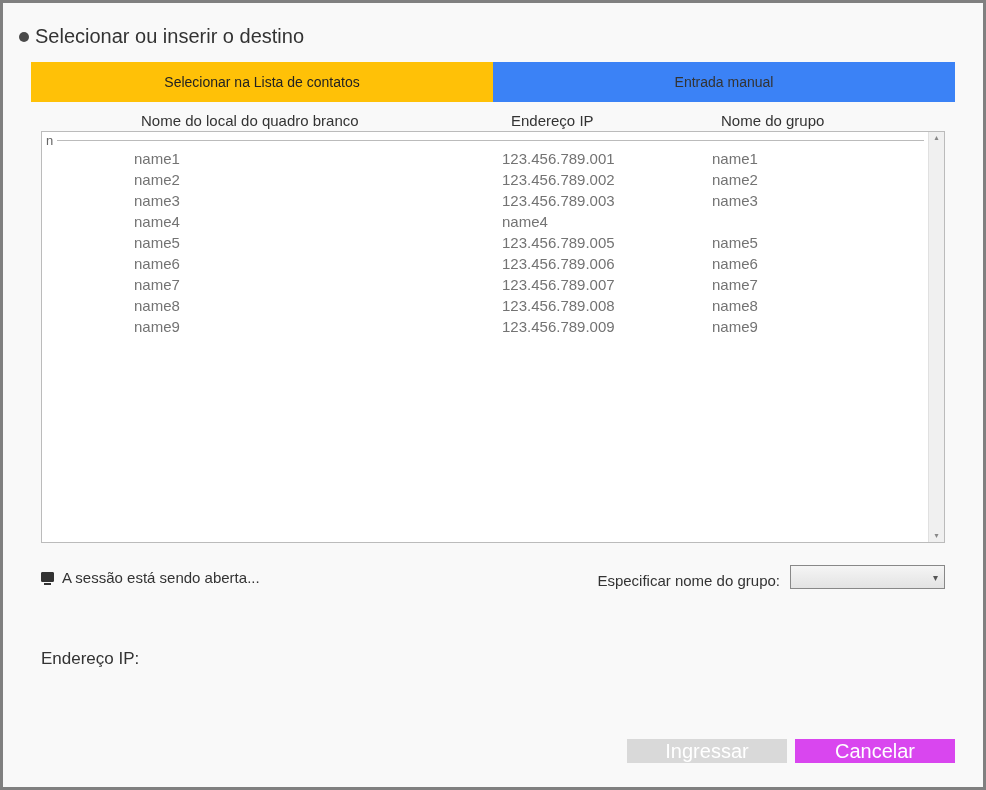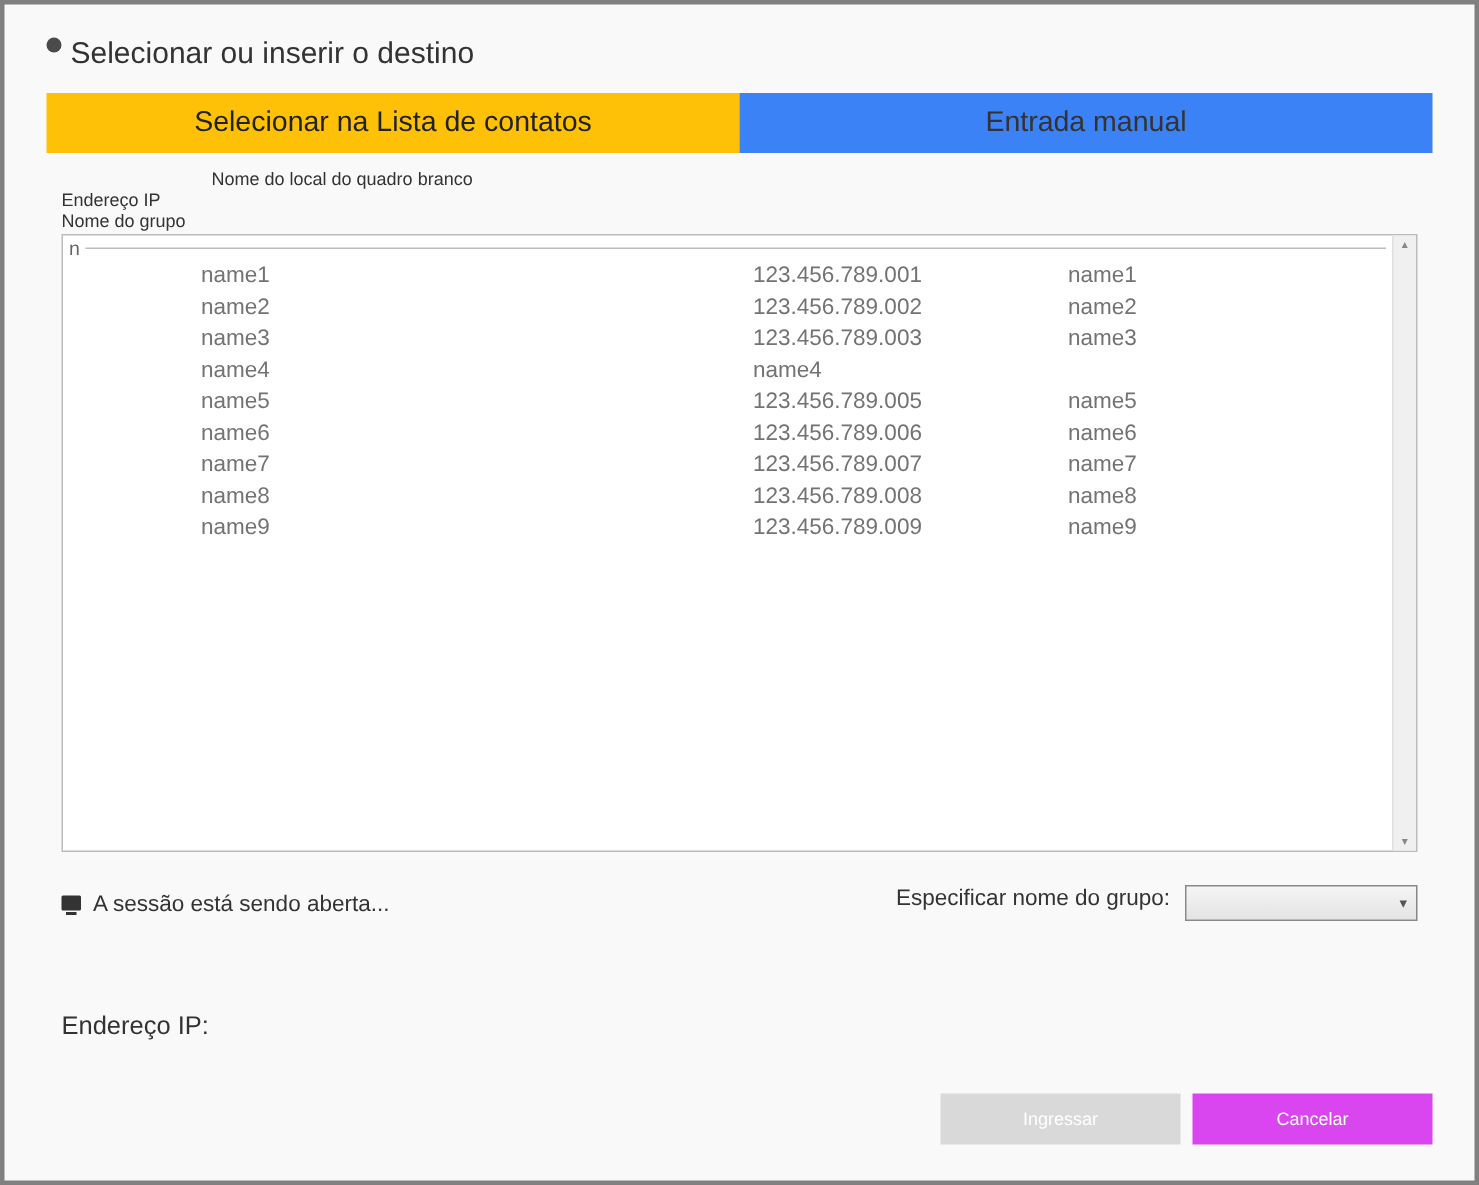--- a/index.html
+++ b/index.html
@@ -16,23 +16,23 @@
     }
     .window {
       background: #f9f9f9;
       width: 100%;
       height: 100%;
       padding: 0;
       display: flex;
       flex-direction: column;
     }
     .title-area {
-      padding: 22px 28px 14px 28px;
-      display: flex;
-      align-items: flex-start;
+      padding: 22px 28px 14px 16px;
+      display: flex;
+      align-items: center;
       gap: 6px;
     }
     .bullet-icon {
       width: 10px;
       height: 10px;
       border-radius: 50%;
       background: #4a4a4a;
       flex-shrink: 0;
     }
     .title-text {
@@ -43,40 +43,39 @@
     .tabs {
       display: flex;
       margin: 0 28px;
       height: 40px;
     }
     .tab {
       flex: 1;
       display: flex;
       align-items: center;
       justify-content: center;
-      font-size: 19px;
+      font-size: 14px;
       cursor: pointer;
       color: #333;
       text-align: center;
     }
     .tab.active {
       background: #ffc107;
       color: #222;
     }
     .tab.inactive {
       background: #3b82f6;
       color: #333;
     }
     .headers {
       display: flex;
       margin: 10px 28px 0 28px;
-      font-size: 12px;
+      font-size: 15px;
       color: #333;
       padding: 0 10px;
-      flex-direction: column;
     }
     .header-col1 { width: 470px; padding-left: 100px; }
     .header-col2 { width: 210px; }
     .header-col3 { flex: 1; }
     .listbox-wrap {
       margin: 2px 38px 0 38px;
       border: 1px solid #bbb;
       background: #fff;
       height: 412px;
       position: relative;
@@ -163,21 +162,21 @@
       content: "";
       position: absolute;
       bottom:-4px;
       left: 2px;
       right:2px;
       height: 2px;
       background: #333;
     }
     .group-spec {
       display: flex;
-      align-items: flex-start;
+      align-items: flex-end;
       gap: 10px;
       font-size: 15px;
     }
     .group-select {
       width: 155px;
       height: 24px;
       border: 1px solid #888;
       background: linear-gradient(#f5f5f5,#e3e3e3);
       display: flex;
       align-items: center;
@@ -196,25 +195,25 @@
       flex: 1;
     }
     .buttons {
       display: flex;
       justify-content: flex-end;
       gap: 8px;
       margin: 0 28px 24px 28px;
     }
     .btn {
       width: 160px;
-      height: 34px;
+      height: 24px;
       display: flex;
       align-items: center;
       justify-content: center;
-      font-size: 12px;
+      font-size: 20px;
       border: none;
       cursor: pointer;
       text-align: right;
     }
     .btn-join {
       background: #d9d9d9;
       color: #fff;
     }
     .btn-cancel {
       background: #d946ef;

